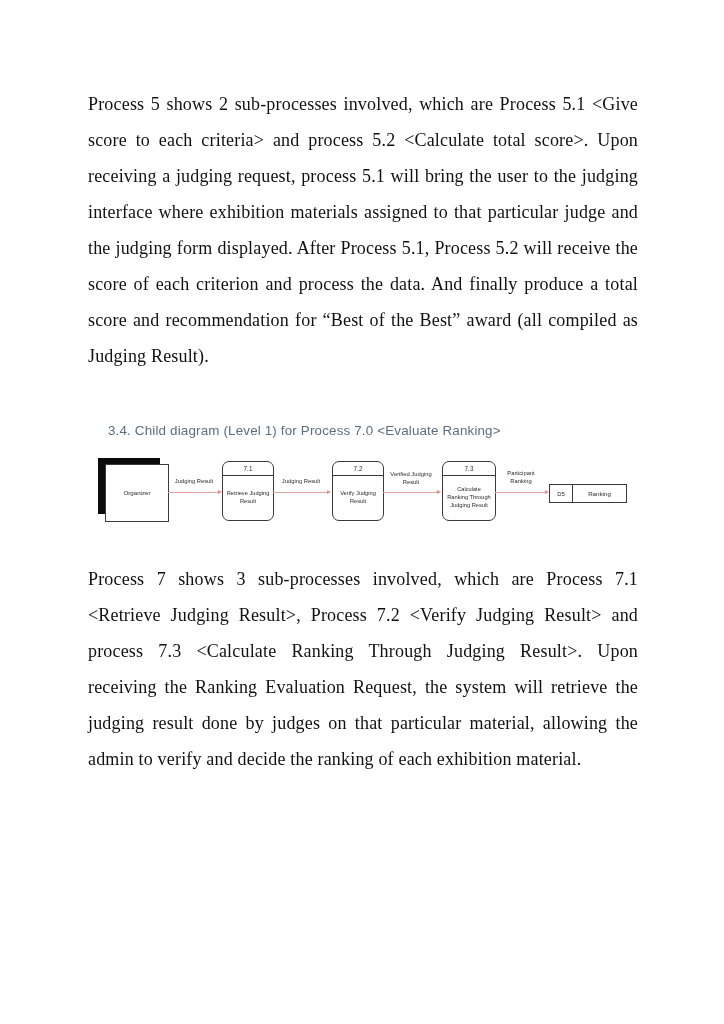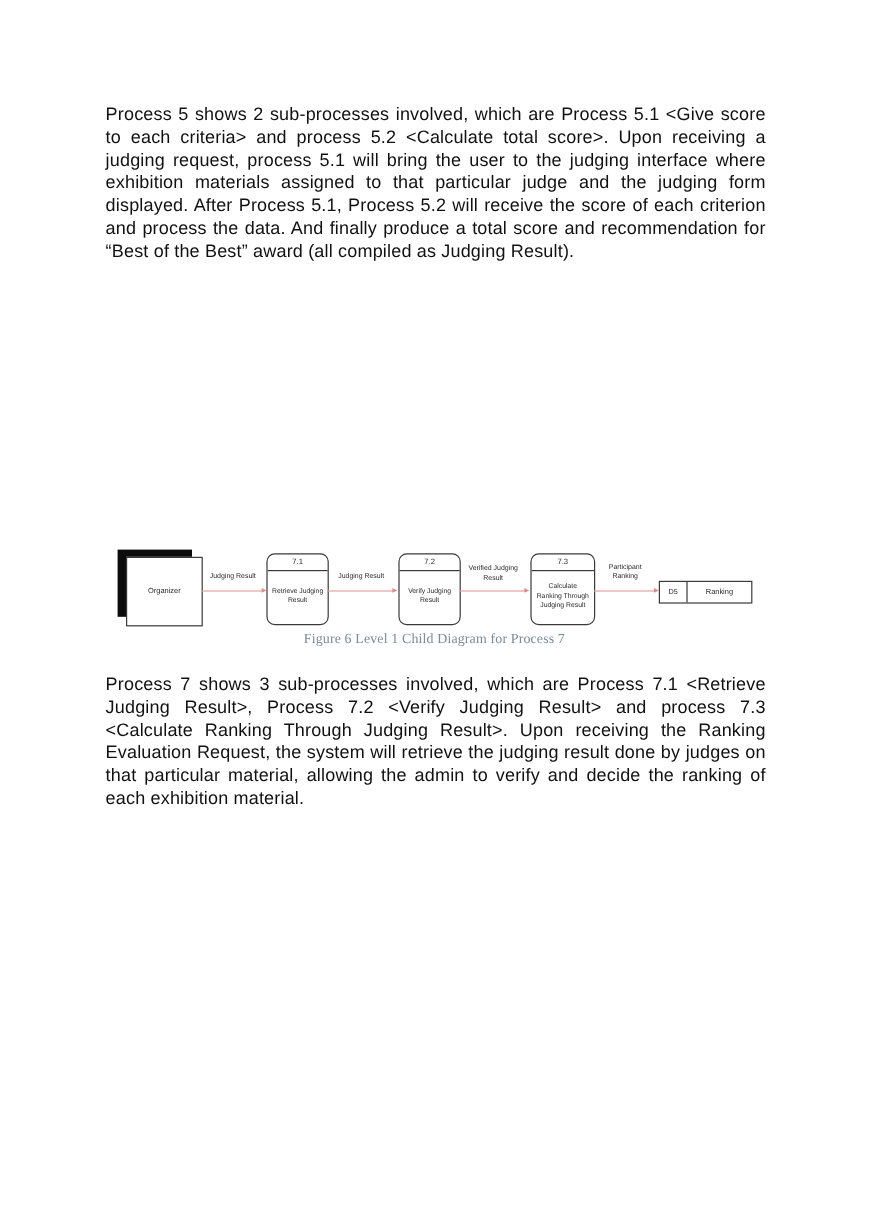--- a/index.html
+++ b/index.html
@@ -20,23 +20,23 @@
     position: absolute;
     inset: 0;
     background: #ffffff;
   }
 
   
   .para {
     position: absolute;
     left: 88px;
     width: 550px;
-    font-family: Liberation Sans, sans-serif;
-    font-size: 15px;
-    line-height: 19px;
+    font-family: Liberation Serif, serif;
+    font-size: 18px;
+    line-height: 36px;
     text-align: justify;
     color: #111111;
     letter-spacing: 0.01em;
   }
   #para-1 { top: 86px; }
   #para-2 { top: 561px; }
 
   
   .section-heading {
     position: absolute;
@@ -182,20 +182,21 @@
     white-space: pre-line;
   }
 </style>
 </head>
 <body>
 
 <div class="page">
 
   <div class="para" id="para-1">Process 5 shows 2 sub-processes involved, which are Process 5.1 &lt;Give score to each criteria&gt; and process 5.2 &lt;Calculate total score&gt;. Upon receiving a judging request, process 5.1 will bring the user to the judging interface where exhibition materials assigned to that particular judge and the judging form displayed. After Process 5.1, Process 5.2 will receive the score of each criterion and process the data. And finally produce a total score and recommendation for “Best of the Best” award (all compiled as Judging Result).</div>
 
+  <div class="section-heading">3.4. Child diagram (Level 1) for Process 7.0 &lt;Evaluate Ranking&gt;</div>
 
   <div class="figure">
 
     <div class="diagram">
 
       <div class="entity-shadow" style="left:98px; top:6px; width:62px; height:56px;"></div>
       <div class="entity-box" style="left:105px; top:12px; width:62px; height:56px;">
         <span class="entity-label">Organizer</span>
       </div>
 
@@ -236,18 +237,17 @@
       <div class="flow-label" style="left:490px; top:18px; width:62px;">Participant
 Ranking</div>
 
       <div class="datastore" style="left:549px; top:32px; width:76px; height:17px;">
         <div class="datastore-id">D5</div>
         <div class="datastore-name">Ranking</div>
       </div>
 
     </div>
 
-    <div class="figure-caption">Figure 6 Level 1 Child Diagram for Process 7</div>
   </div>
 
   <div class="para" id="para-2">Process 7 shows 3 sub-processes involved, which are Process 7.1 &lt;Retrieve Judging Result&gt;, Process 7.2 &lt;Verify Judging Result&gt; and process 7.3 &lt;Calculate Ranking Through Judging Result&gt;. Upon receiving the Ranking Evaluation Request, the system will retrieve the judging result done by judges on that particular material, allowing the admin to verify and decide the ranking of each exhibition material.</div>
 
 </div>
 
 </body></html>

